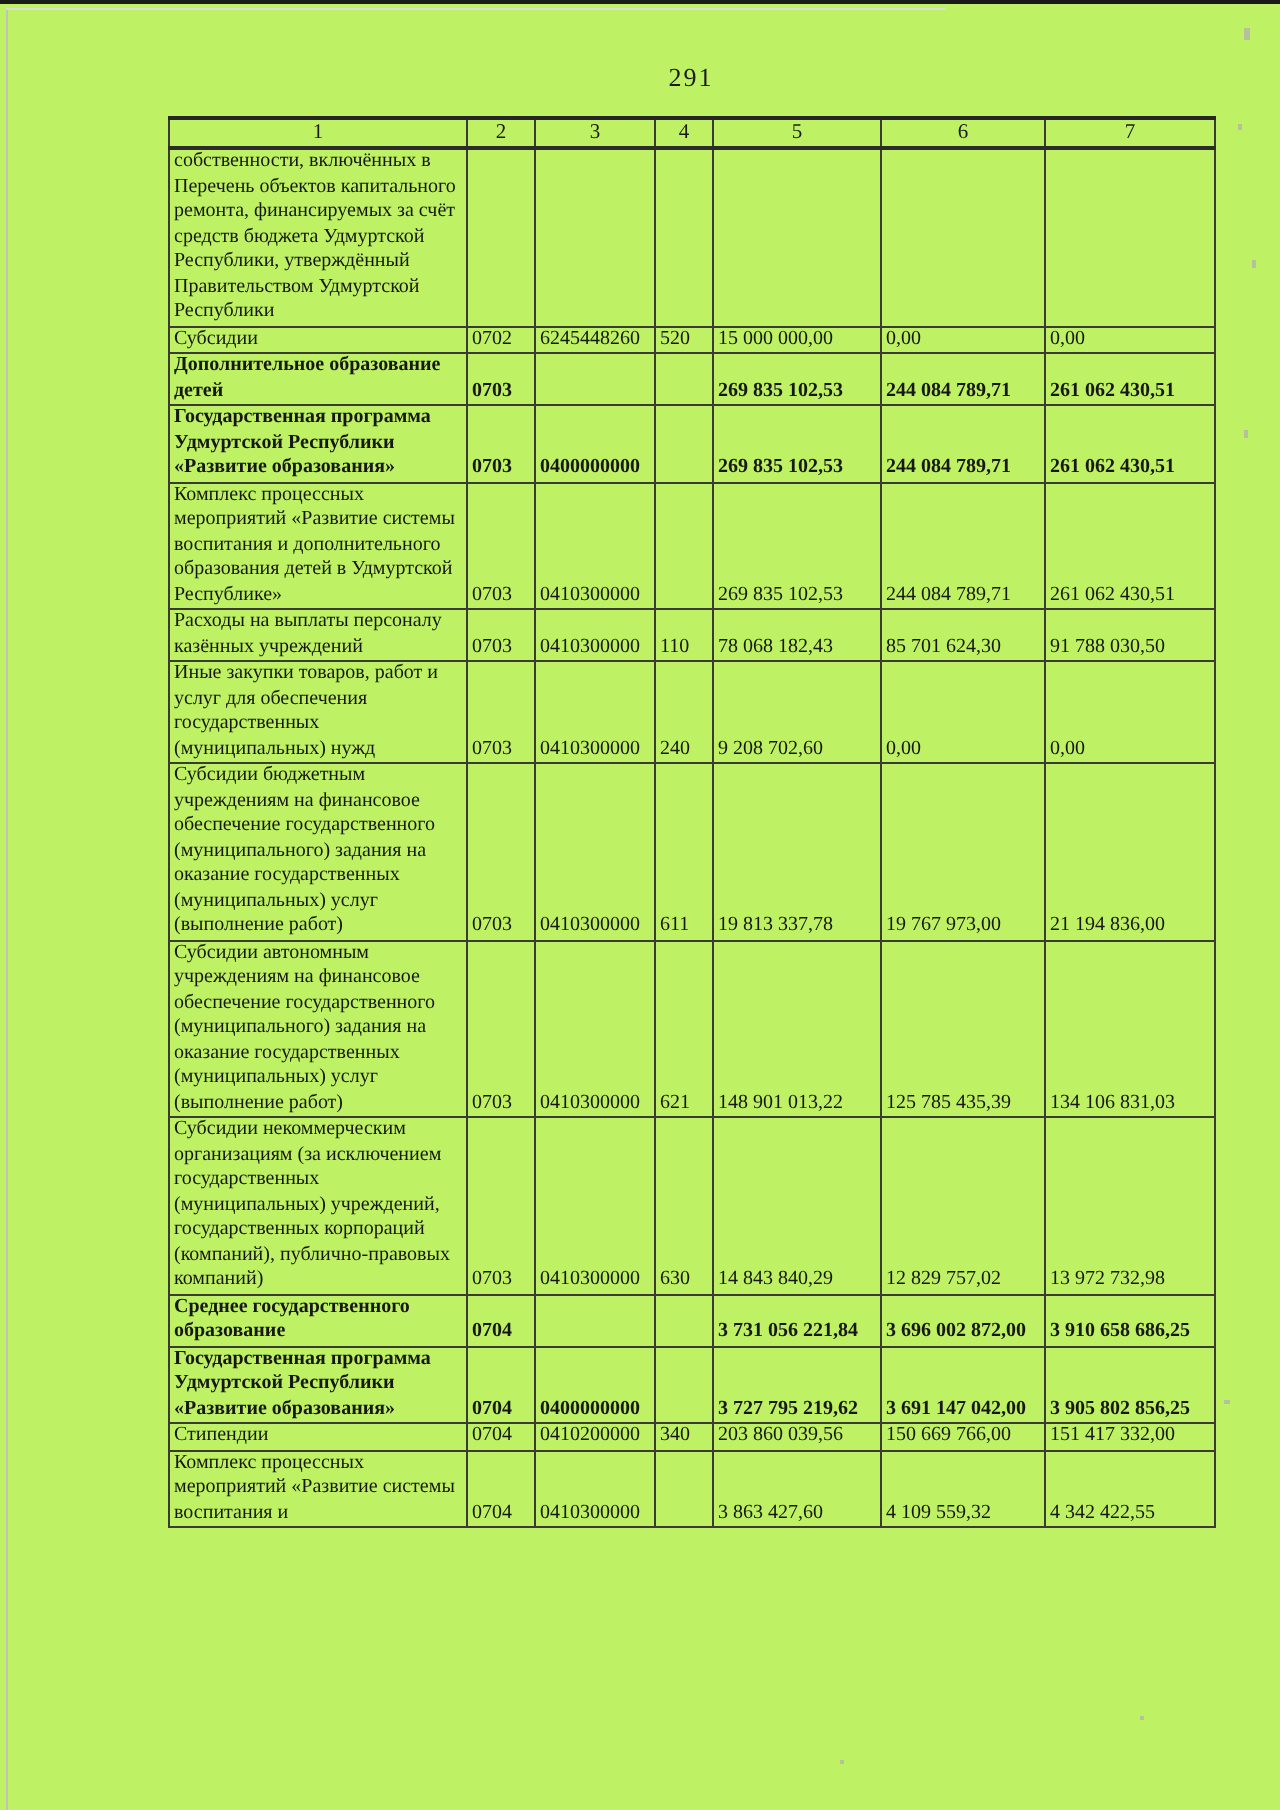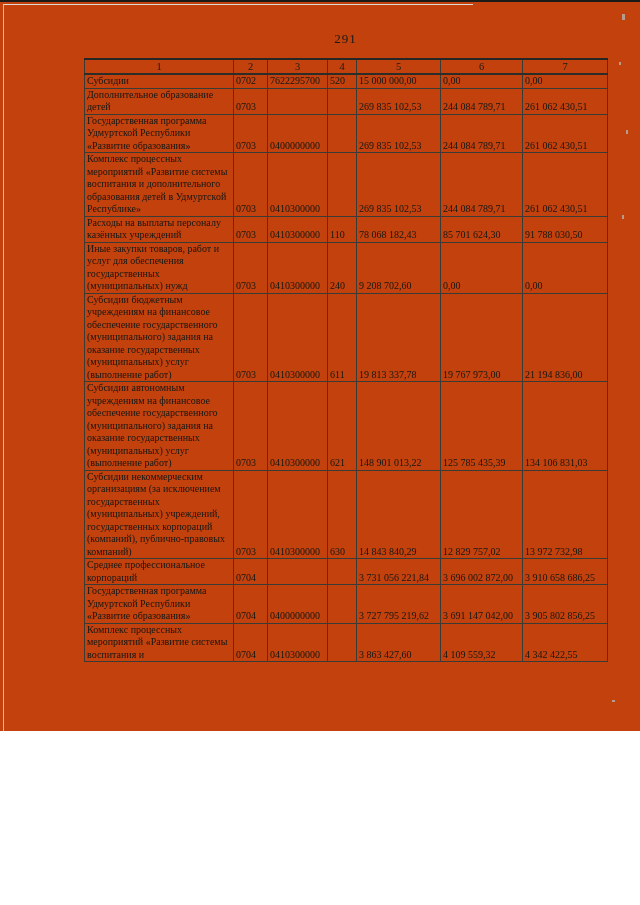--- a/index.html
+++ b/index.html
@@ -3,22 +3,22 @@
 <meta charset="utf-8">
 <style>
   html, body { margin:0; padding:0; }
   body {
     width:640px; height:905px;
     background:#ffffff;
     font-family:"Liberation Serif", serif;
   }
   .page {
     position:relative;
-    width:640px; height:731px;
-    background:#c2410c;
+    width:640px; height:905px;
+    background:#bef264;
     overflow:hidden;
     color:#1b1b1b;
   }
   .top-line {
     position:absolute; top:0; left:0;
     width:640px; height:2px; background:#1a1a18;
   }
   .edge-left {
     position:absolute; top:4px; left:3px;
     width:1px; height:901px; background:#c2c2bb;
@@ -47,21 +47,21 @@
     padding:0; border-bottom:2px solid #2c2c28;
   }
   table.budget td {
     font-size:10px; line-height:12.5px;
     padding:0 2px; vertical-align:bottom;
     color:#171715;
   }
   td.c1 { text-align:left; vertical-align:top; padding:0 4px 1px 2px; }
   td.c2, td.c3, td.c4 { white-space:nowrap; padding:0 1px 1px; }
   td.c5, td.c6, td.c7 { text-align:left; white-space:nowrap; padding:0 2px 1px 1px; }
-  tr.bold td { font-weight:normal; }
+  tr.bold td { font-weight:bold; }
   .speck { position:absolute; background:#b3b3ac; opacity:.8; }
   .s1 { left:622px; top:14px;  width:3px; height:6px; }
   .s2 { left:626px; top:130px; width:2px; height:4px; }
   .s3 { left:622px; top:215px; width:2px; height:4px; }
   .s4 { left:619px; top:62px;  width:2px; height:3px; }
   .s5 { left:612px; top:700px; width:3px; height:2px; }
   .s6 { left:570px; top:858px; width:2px; height:2px; }
   .s7 { left:420px; top:880px; width:2px; height:2px; }
 </style>
 </head>
@@ -90,23 +90,32 @@
           <th>2</th>
           <th>3</th>
           <th>4</th>
           <th>5</th>
           <th>6</th>
           <th>7</th>
         </tr>
     </thead>
     <tbody id="table-body">
         <tr>
+    <td class="c1">собственности, включённых в Перечень объектов капитального ремонта, финансируемых за счёт средств бюджета Удмуртской Республики, утверждённый Правительством Удмуртской Республики</td>
+    <td class="c2"></td>
+    <td class="c3"></td>
+    <td class="c4"></td>
+    <td class="c5"></td>
+    <td class="c6"></td>
+    <td class="c7"></td>
+  </tr>
+        <tr>
     <td class="c1">Субсидии</td>
     <td class="c2">0702</td>
-    <td class="c3">7622295700</td>
+    <td class="c3">6245448260</td>
     <td class="c4">520</td>
     <td class="c5">15 000 000,00</td>
     <td class="c6">0,00</td>
     <td class="c7">0,00</td>
   </tr>
         <tr class="bold">
     <td class="c1">Дополнительное образование детей</td>
     <td class="c2">0703</td>
     <td class="c3"></td>
     <td class="c4"></td>
@@ -171,36 +180,45 @@
         <tr>
     <td class="c1">Субсидии некоммерческим организациям (за исключением государственных (муниципальных) учреждений, государственных корпораций (компаний), публично-правовых компаний)</td>
     <td class="c2">0703</td>
     <td class="c3">0410300000</td>
     <td class="c4">630</td>
     <td class="c5">14 843 840,29</td>
     <td class="c6">12 829 757,02</td>
     <td class="c7">13 972 732,98</td>
   </tr>
         <tr class="bold">
-    <td class="c1">Среднее профессиональное корпораций</td>
+    <td class="c1">Среднее государственного образование</td>
     <td class="c2">0704</td>
     <td class="c3"></td>
     <td class="c4"></td>
     <td class="c5">3 731 056 221,84</td>
     <td class="c6">3 696 002 872,00</td>
     <td class="c7">3 910 658 686,25</td>
   </tr>
         <tr class="bold">
     <td class="c1">Государственная программа Удмуртской Республики «Развитие образования»</td>
     <td class="c2">0704</td>
     <td class="c3">0400000000</td>
     <td class="c4"></td>
     <td class="c5">3 727 795 219,62</td>
     <td class="c6">3 691 147 042,00</td>
     <td class="c7">3 905 802 856,25</td>
+  </tr>
+        <tr>
+    <td class="c1">Стипендии</td>
+    <td class="c2">0704</td>
+    <td class="c3">0410200000</td>
+    <td class="c4">340</td>
+    <td class="c5">203 860 039,56</td>
+    <td class="c6">150 669 766,00</td>
+    <td class="c7">151 417 332,00</td>
   </tr>
         <tr>
     <td class="c1">Комплекс процессных мероприятий «Развитие системы воспитания и</td>
     <td class="c2">0704</td>
     <td class="c3">0410300000</td>
     <td class="c4"></td>
     <td class="c5">3 863 427,60</td>
     <td class="c6">4 109 559,32</td>
     <td class="c7">4 342 422,55</td>
   </tr>

